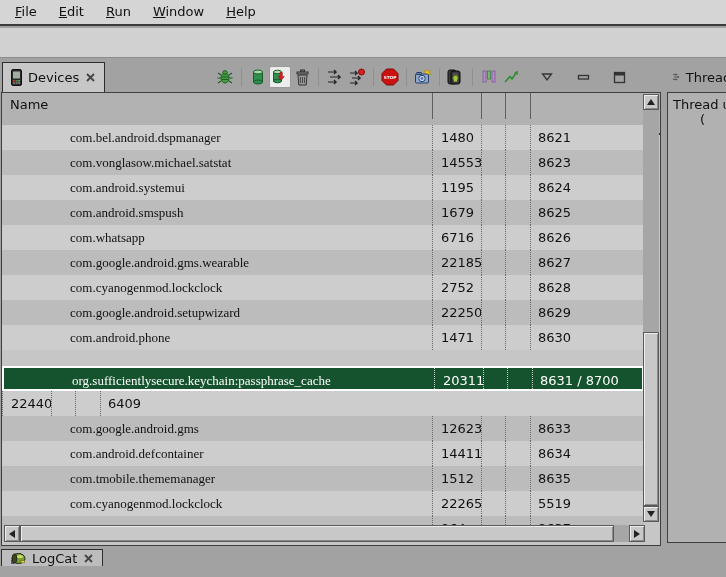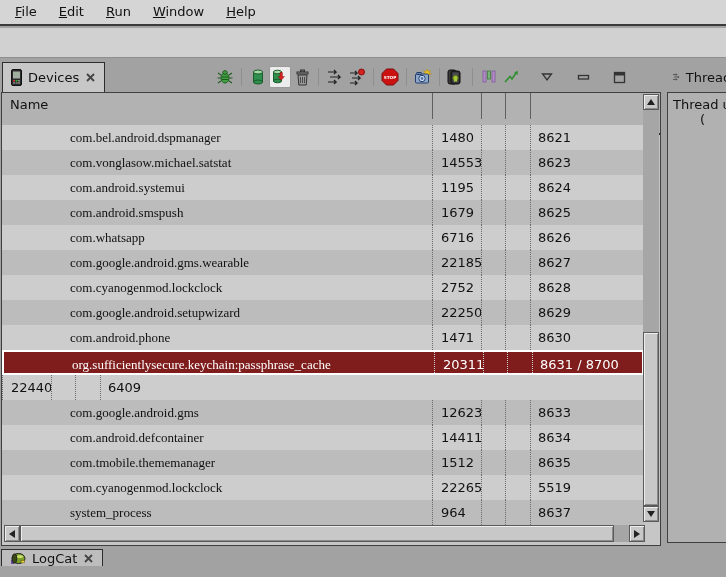--- a/index.html
+++ b/index.html
@@ -41,21 +41,21 @@
 
   
   .thead { position:relative; height:42px; background:#b2b2b2; border-bottom:2px solid #2d2d2d;
            font-size:13px; line-height:24px; }
   .thead .hname { padding-left:8px; }
   .hsep { position:absolute; top:0; width:1px; height:26px; background:#5f5f5f; }
   .rows { position:absolute; left:0; top:32px; width:642px; }
   .trow { display:flex; height:25px; font-size:13px; line-height:25px; }
   .trow:nth-child(odd)  { background:#cdcdcd; }
   .trow:nth-child(even) { background:#bcbcbc; }
-  .trow.selected { background:#7f1d1d; color:#fff; border:2px solid #ffffff; }
+  .trow.selected { background:#14532d; color:#fff; border:2px solid #ffffff;margin-top:16px; }
   .cell { overflow:hidden; white-space:nowrap; }
   .c-name { flex:0 0 430px; padding-left:68px;font-family:Liberation Serif, serif; }
   .c-pid  { flex:0 0 49px; padding-left:8px; border-left:1px dotted #6b6b6b; }
   .c-e1   { flex:0 0 24px; border-left:1px dotted #6b6b6b; }
   .c-e2   { flex:0 0 25px; border-left:1px dotted #6b6b6b; }
   .c-port { flex:0 0 114px; padding-left:7px; border-left:1px dotted #6b6b6b; }
   .trow.selected .cell { border-left-color:#cfcfcf; }
 
   
   .sb-btn { background:#c8c8c8; border:1px solid #5a5a5a;

